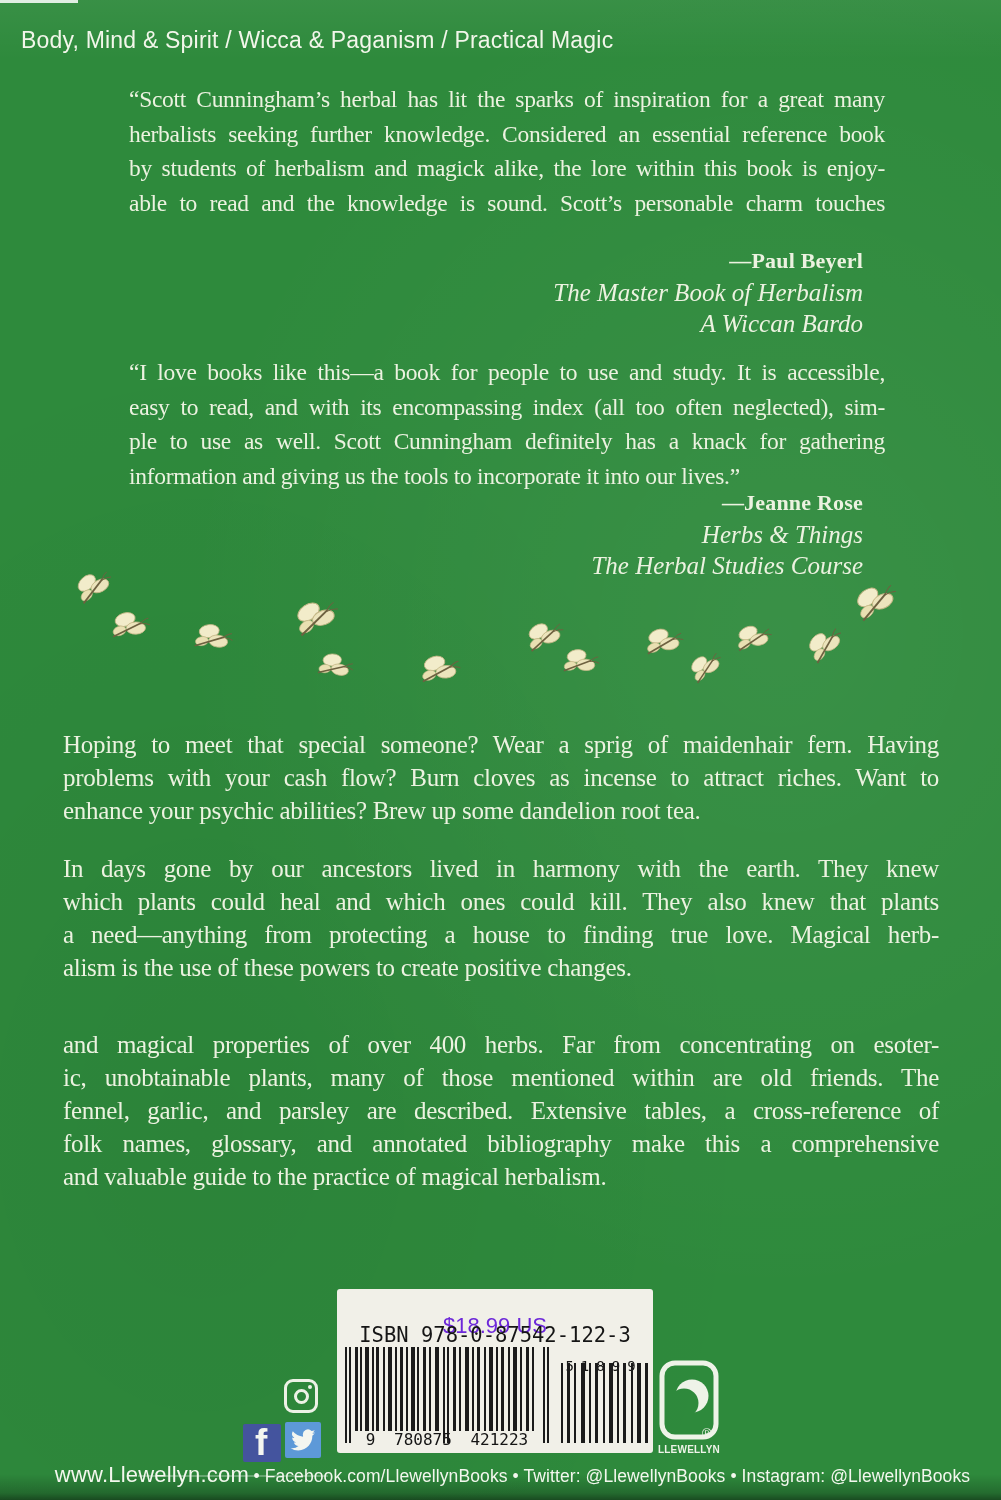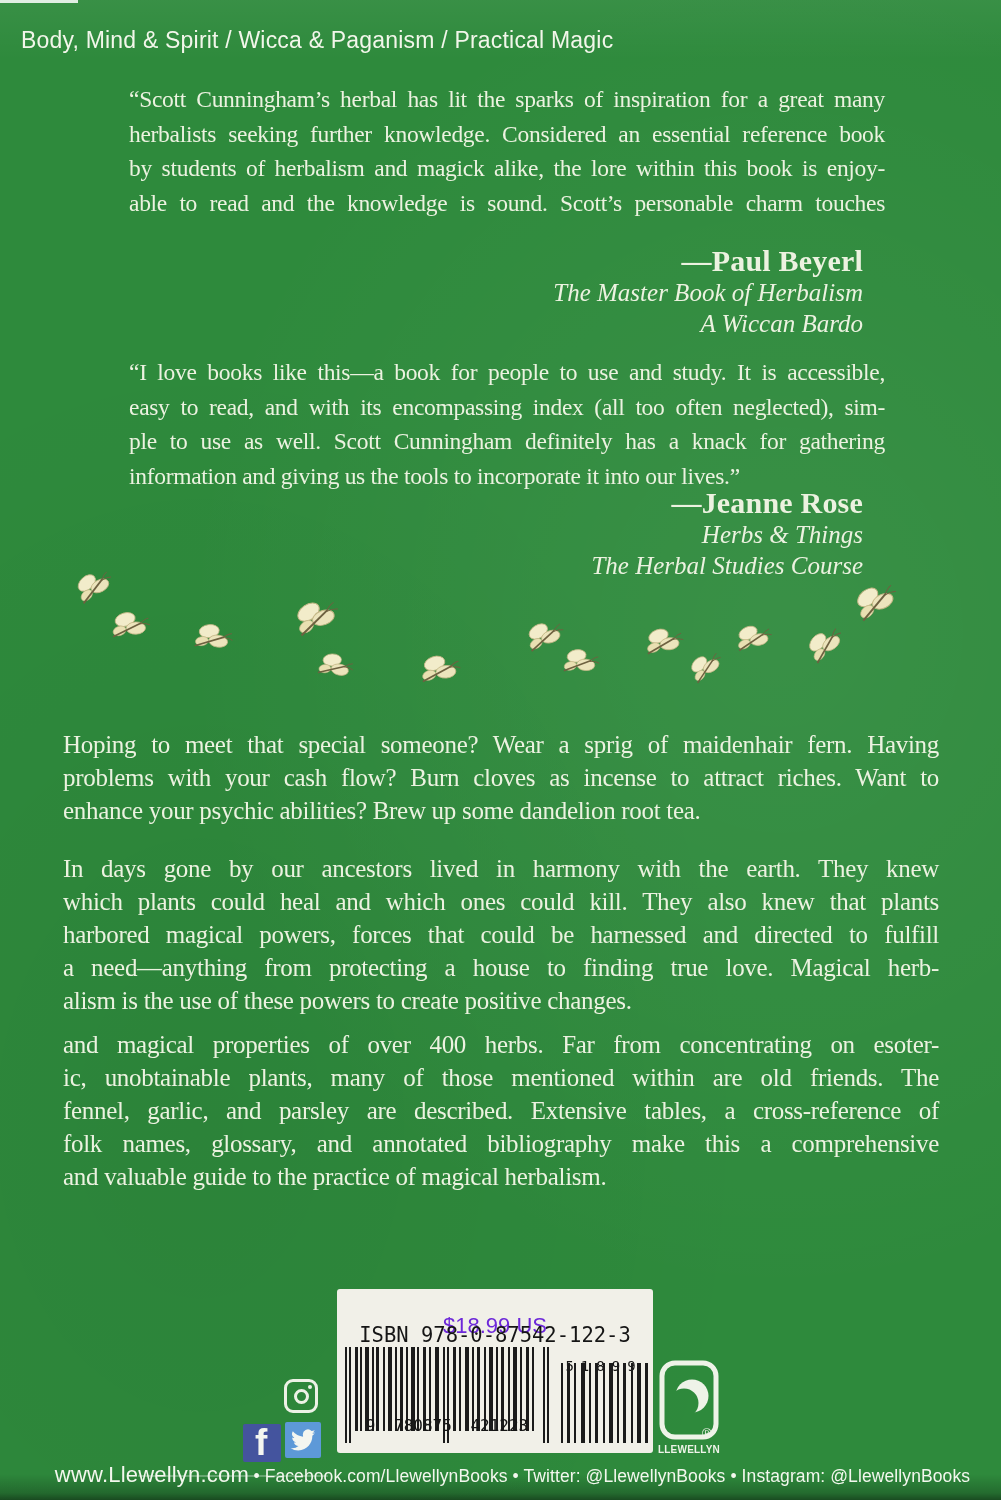--- a/index.html
+++ b/index.html
@@ -22,41 +22,41 @@
 
   .quote{position:absolute;left:129px;width:756px;font-size:23.5px;line-height:34.5px;letter-spacing:-0.3px;}
   .quote .jl{text-align:justify;text-align-last:justify;}
   .quote .ll{text-align:left;}
   .q1{top:82px;}
   .q2{top:355px;}
 
   .attrib{position:absolute;right:138px;text-align:right;}
   .a1{top:245px;}
   .a2{top:487px;}
-  .attrib .name{font-weight:bold;font-size:30px;line-height:32px;letter-spacing:0.2px;}
+  .attrib .name{font-weight:bold;font-size:22px;line-height:32px;letter-spacing:0.2px;}
   .attrib .src{font-style:italic;font-size:25px;line-height:31px;}
 
   .butterfly{position:absolute;width:44px;height:38px;}
   .butterfly svg{width:100%;height:100%;overflow:visible;}
 
   .para{position:absolute;left:63px;width:876px;font-size:25px;line-height:33px;letter-spacing:-0.3px;}
   .para .jl{text-align:justify;text-align-last:justify;}
   .para .ll{text-align:left;}
   .p1{top:728px;}
   .p2{top:852px;}
   .p3{top:1028px;}
 
   .barcode-panel{position:absolute;left:337px;top:1289px;width:316px;height:164px;
     background:#f1f0e8;border-radius:3px;color:#232323;}
   .price{position:absolute;top:4px;left:0;width:100%;text-align:center;
     font-family:"Liberation Sans",sans-serif;font-size:22px;color:#6d28d9;margin-top:20px;}
   .isbn{position:absolute;top:34px;left:0;width:100%;text-align:center;
     font-family:"DejaVu Sans Mono",monospace;font-size:20.5px;color:#151515;}
   .ean-svg{position:absolute;left:8px;top:58px;}
-  .ean-digits{position:absolute;left:8px;top:127px;width:204px;text-align:center;
+  .ean-digits{position:absolute;left:8px;top:141px;width:204px;text-align:center;
     font-family:"DejaVu Sans Mono",monospace;font-size:16px;word-spacing:9px;color:#151515;}
   .sup-digits{position:absolute;left:222px;top:57px;width:90px;text-align:center;
     font-family:"DejaVu Sans Mono",monospace;font-size:14px;letter-spacing:7px;color:#151515;margin-top:12px;}
   .sup-svg{position:absolute;left:224px;top:74px;}
 
   .ig{position:absolute;left:284px;top:1379px;width:34px;height:34px;
     border:3px solid #edf2e6;border-radius:9px;box-sizing:border-box;}
   .ig-lens{position:absolute;left:50%;top:50%;width:15px;height:15px;margin:-7.5px 0 0 -7.5px;
     border:3px solid #edf2e6;border-radius:50%;box-sizing:border-box;}
   .ig-dot{position:absolute;right:3px;top:3px;width:4px;height:4px;border-radius:50%;background:#edf2e6;}
@@ -167,21 +167,20 @@
 
   <div class="para p1">
     <div class="jl">Hoping to meet that special someone? Wear a sprig of maidenhair fern. Having</div>
     <div class="jl">problems with your cash flow? Burn cloves as incense to attract riches. Want to</div>
     <div class="ll">enhance your psychic abilities? Brew up some dandelion root tea.</div>
   </div>
 
   <div class="para p2">
     <div class="jl">In days gone by our ancestors lived in harmony with the earth. They knew</div>
     <div class="jl">which plants could heal and which ones could kill. They also knew that plants</div>
-    <div class="jl">harbored magical powers, forces that could be harnessed and directed to fulfill</div>
     <div class="jl">a need—anything from protecting a house to finding true love. Magical herb-</div>
     <div class="ll">alism is the use of these powers to create positive changes.</div>
   </div>
 
   <div class="para p3">
     <div class="jl">and magical properties of over 400 herbs. Far from concentrating on esoter-</div>
     <div class="jl">ic, unobtainable plants, many of those mentioned within are old friends. The</div>
     <div class="jl">fennel, garlic, and parsley are described. Extensive tables, a cross-reference of</div>
     <div class="jl">folk names, glossary, and annotated bibliography make this a comprehensive</div>
     <div class="ll">and valuable guide to the practice of magical herbalism.</div>

